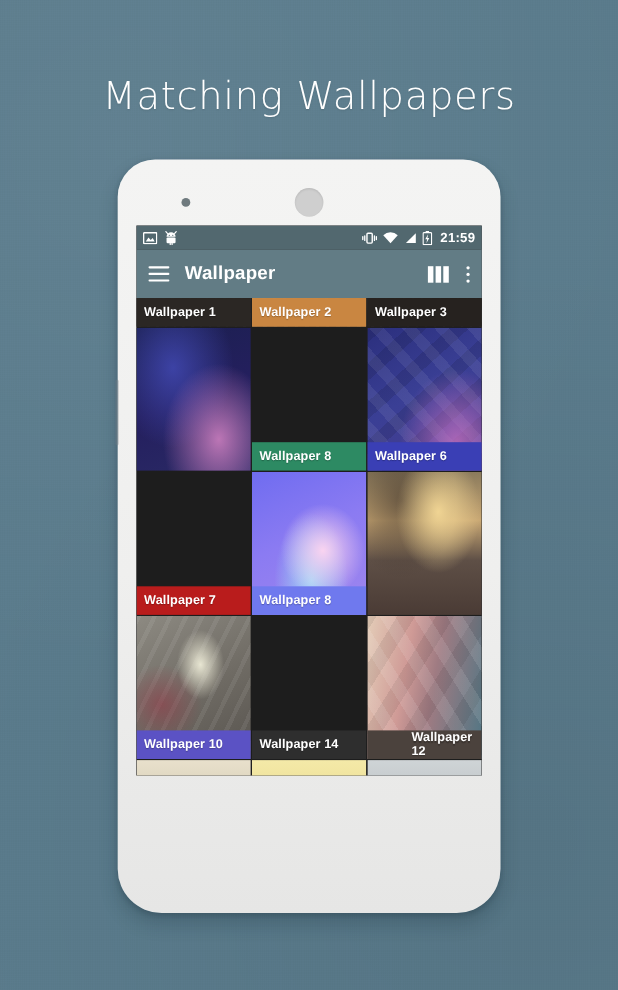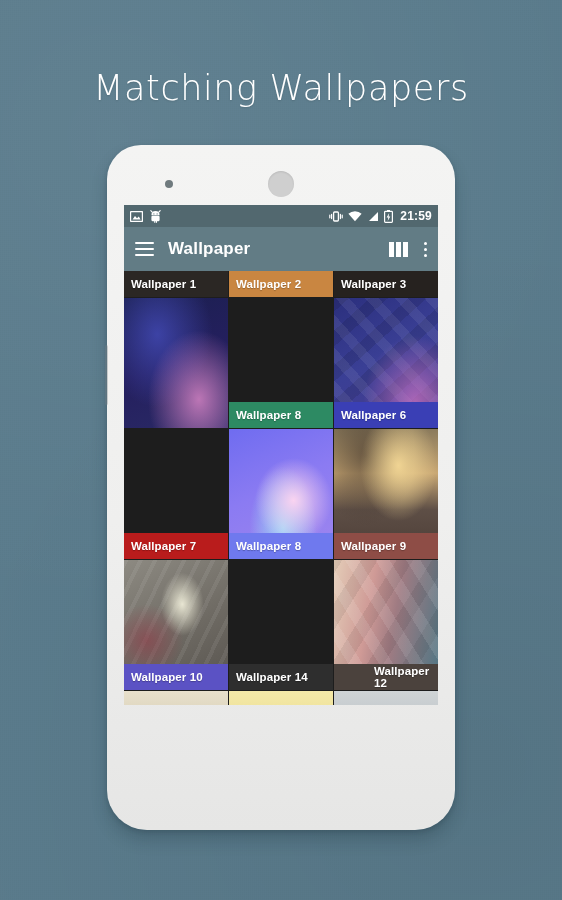--- a/index.html
+++ b/index.html
@@ -379,21 +379,20 @@
         <div class="tile">
           <div class="thumb w7"></div>
           <div class="label" style="background: #b91c1c;">Wallpaper 7</div>
         </div>
         <div class="tile">
           <div class="thumb w8"></div>
           <div class="label" style="background: rgb(111, 121, 238); margin-top: 44px;">Wallpaper 8</div>
         </div>
         <div class="tile">
           <div class="thumb w9"></div>
-          <div class="label" style="background: rgb(142, 77, 70);">Wallpaper 9</div>
         </div>
         <div class="tile">
           <div class="thumb w10"></div>
           <div class="label" style="background: rgb(91, 82, 196);">Wallpaper 10</div>
         </div>
         <div class="tile">
           <div class="thumb w11"></div>
           <div class="label" style="background: rgb(46, 46, 46);">Wallpaper 14</div>
         </div>
         <div class="tile">

